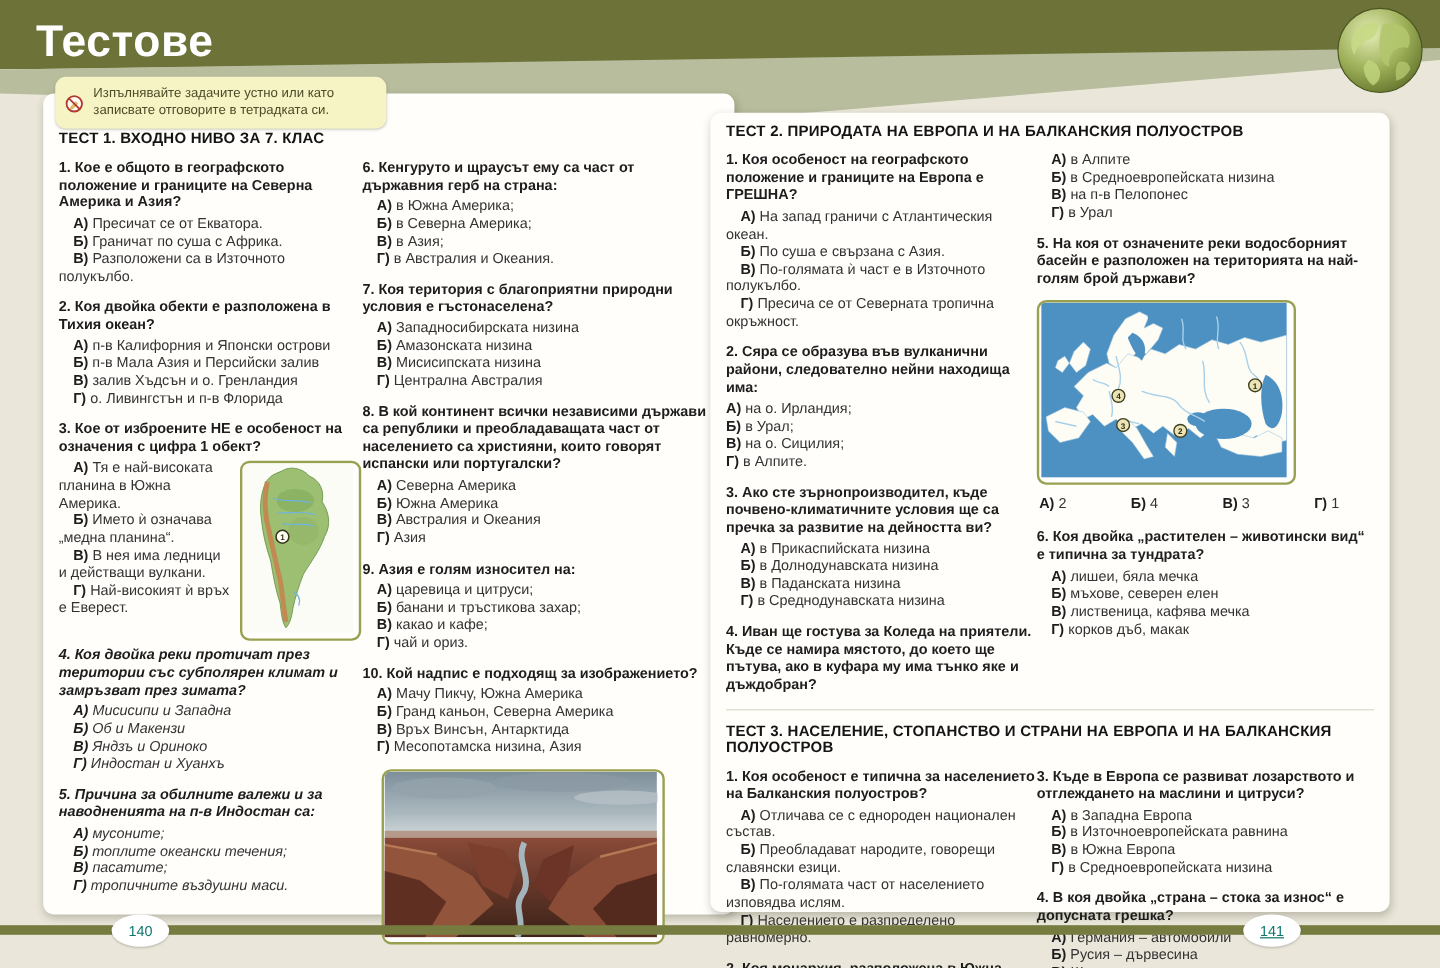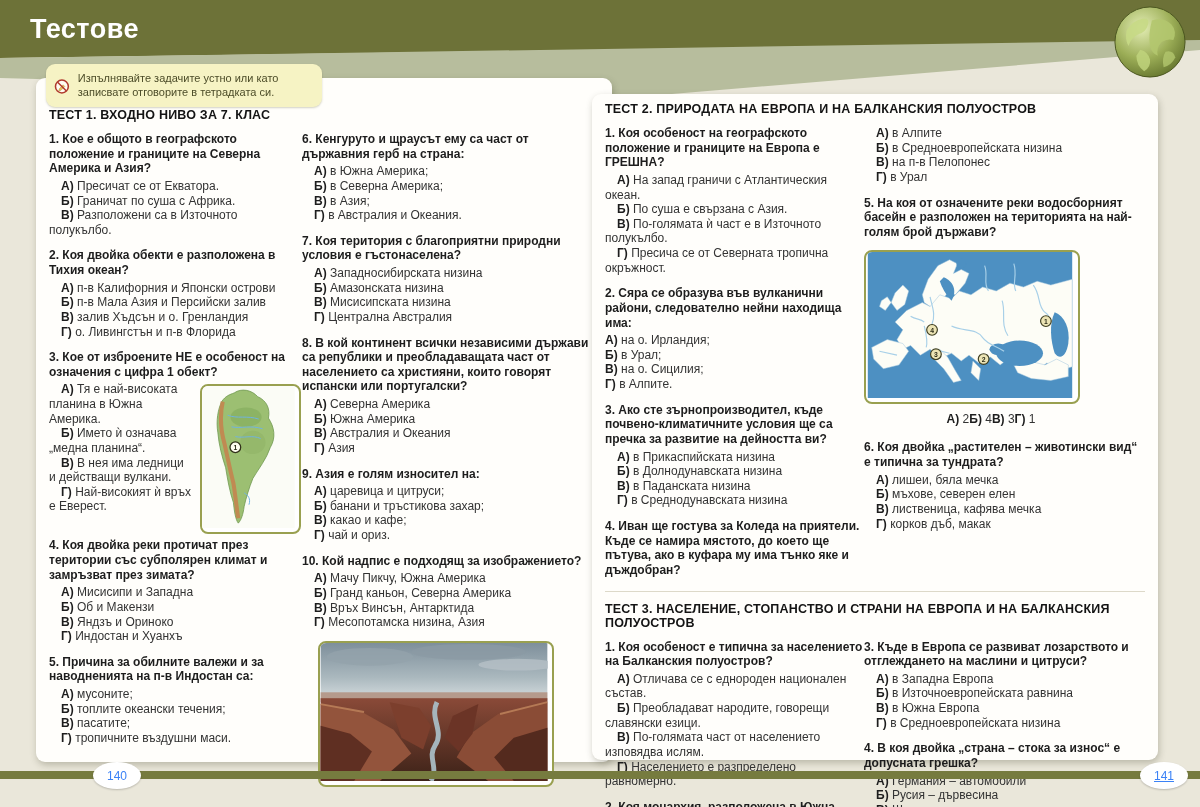--- a/index.html
+++ b/index.html
@@ -4,21 +4,21 @@
 <style>
   html,body{margin:0;padding:0;}
   body{font-family:"Liberation Sans","DejaVu Sans",sans-serif;background:#d9d6c8;}
   #stage{position:relative;width:1200px;height:807px;background:#eae7da;overflow:hidden;margin:0 auto;}
 
   
   .band-dark{position:absolute;top:0;left:0;width:1200px;height:58px;background:#6d7238;
              clip-path:polygon(0 0,100% 0,100% 42px,0 58px);}
   .band-sage{position:absolute;top:0;left:0;width:1200px;height:96px;background:#b7bd9d;
              clip-path:polygon(0 58px,100% 40px,100% 50px,54% 96px,0 78px);}
-  .page-title{position:absolute;top:14px;left:30px;color:#ffffff;font-size:27px;font-weight:bold;letter-spacing:.5px;}
+  .page-title{position:absolute;top:14px;left:30px;color:#ffffff;font-size:37px;font-weight:bold;letter-spacing:.5px;}
 
   .globe{position:absolute;top:5px;left:1113px;width:74px;height:74px;}
 
   
   .sheet{position:absolute;background:#fffefb;border-radius:9px;box-shadow:1px 3px 7px rgba(60,60,40,.28);}
   #left-sheet{left:36px;top:78px;width:576px;height:684px;}
   #right-sheet{left:592px;top:94px;width:566px;height:666px;}
 
   .note{position:absolute;left:10px;top:-14px;width:258px;background:#f6f3c4;border-radius:9px;
         padding:7px 10px 7px 8px;display:flex;align-items:flex-end;gap:8px;box-shadow:0 1px 2px rgba(80,80,40,.25);}
@@ -32,38 +32,38 @@
   .cols{display:flex;gap:1px;}
   .colA{width:252px;flex:0 0 252px;}
   .colB{flex:1;min-width:0;}
 
   .q{margin:0 0 11px 0;font-size:12px;color:#333;line-height:1.22;}
   .stem{margin:0 0 3px 0;font-weight:bold;color:#1d1d1d;}
   .opts{margin:0;}
   .opt{text-indent:12px;}
   .opt.noind{text-indent:0;}
   .letter{font-weight:bold;color:#1d1d1d;}
-  .clr{clear:both;}
+  .clr{clear:both;font-style:italic;}
 
   .img-frame{border:2px solid #99a050;border-radius:8px;overflow:hidden;background:#fff;line-height:0;}
   .sa-map{float:right;width:97px;height:146px;margin:2px 0 4px 7px;}
   .canyon{width:232px;height:142px;margin:4px 0 0 16px;}
   .eu-map{width:212px;height:150px;margin:6px 0 8px 0;}
 
-  .ansrow{display:flex;width:250px;justify-content:center;font-size:12px;color:#333;margin:2px 0 14px 2px;}
+  .ansrow{display:flex;width:250px;justify-content:space-between;font-size:12px;color:#333;margin:2px 0 14px 2px;}
 
   .t3{border-top:1px solid #ddd9c9;padding-top:6px;margin-top:2px;}
 
   
   .foot-bar{position:absolute;left:0;top:771px;width:1200px;height:8px;background:#767b3f;}
   .badge{position:absolute;top:762px;width:48px;height:27px;background:#ffffff;border-radius:50%;
-         display:flex;align-items:center;justify-content:center;font-size:12px;color:#3b82f6;
+         display:flex;align-items:center;justify-content:center;font-size:12px;color:#0f766e;
          box-shadow:0 1px 2px rgba(0,0,0,.2);}
   #badge-140{left:93px;}
-  #badge-141{left:1140px;text-decoration:underline;}
+  #badge-141{left:1036px;text-decoration:underline;}
 </style>
 </head>
 <body>
 
 <div id="stage">
 
   <div class="band-dark"></div>
   <div class="band-sage"></div>
   <div class="page-title">Тестове</div>
 

